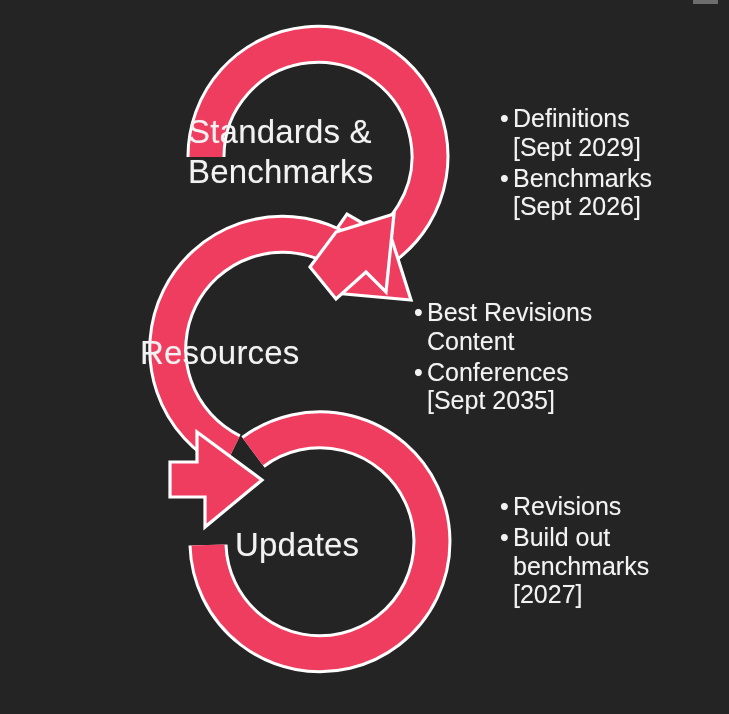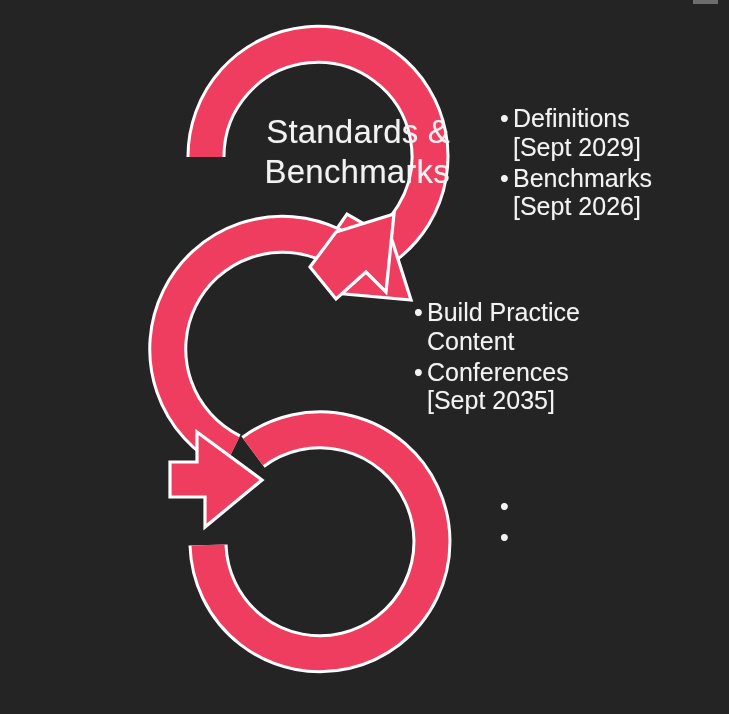--- a/index.html
+++ b/index.html
@@ -32,21 +32,21 @@
     top: 0;
     width: 729px;
     height: 714px;
   }
   .node-label {
     position: absolute;
     color: #f2f2f2;
     font-size: 33px;
     line-height: 1.22;
     letter-spacing: 0.2px;
-    text-align: right;
+    text-align: left;
     white-space: pre-line;
     text-shadow: 0 0 1px rgba(255,255,255,0.35);
     pointer-events: none;
   }
   #label-standards {
     left: 188px;
     top: 112px;
     width: 262px;
   }
   #label-resources {
@@ -141,50 +141,56 @@
       <path d="M 208,545
                A 112,112 0 1 0 253,452" fill="none" stroke="#FFFFFF" stroke-width="39" stroke-linecap="butt"></path>
       <path d="M 208,545
                A 112,112 0 1 0 253,452" fill="none" stroke="#EF3D60" stroke-width="33" stroke-linecap="butt"></path>
     </g>
   </svg>
 
   <div class="node-label" id="label-standards">Standards &amp;
 Benchmarks</div>
 
+  <div class="node-label" id="label-resources">Resources</div>
 
+  <div class="node-label" id="label-updates">Updates</div>
 
   <div class="bullet-block" id="bullets-standards">
     <div class="bullet-item">
       <span class="bullet-dot">•</span>
       <span class="bullet-text">Definitions
 [Sept 2029]</span>
     </div>
     <div class="bullet-item">
       <span class="bullet-dot">•</span>
       <span class="bullet-text">Benchmarks
 [Sept 2026]</span>
     </div>
   </div>
 
   <div class="bullet-block" id="bullets-resources">
     <div class="bullet-item">
       <span class="bullet-dot">•</span>
-      <span class="bullet-text">Build Practice
+      <span class="bullet-text">Best Revisions
 Content</span>
     </div>
     <div class="bullet-item">
       <span class="bullet-dot">•</span>
       <span class="bullet-text">Conferences
 [Sept 2035]</span>
     </div>
   </div>
 
   <div class="bullet-block" id="bullets-updates">
     <div class="bullet-item">
       <span class="bullet-dot">•</span>
+      <span class="bullet-text">Revisions</span>
     </div>
     <div class="bullet-item">
       <span class="bullet-dot">•</span>
+      <span class="bullet-text">Build out
+benchmarks
+[2027]</span>
     </div>
   </div>
 
 </div>
 
 </body></html>

